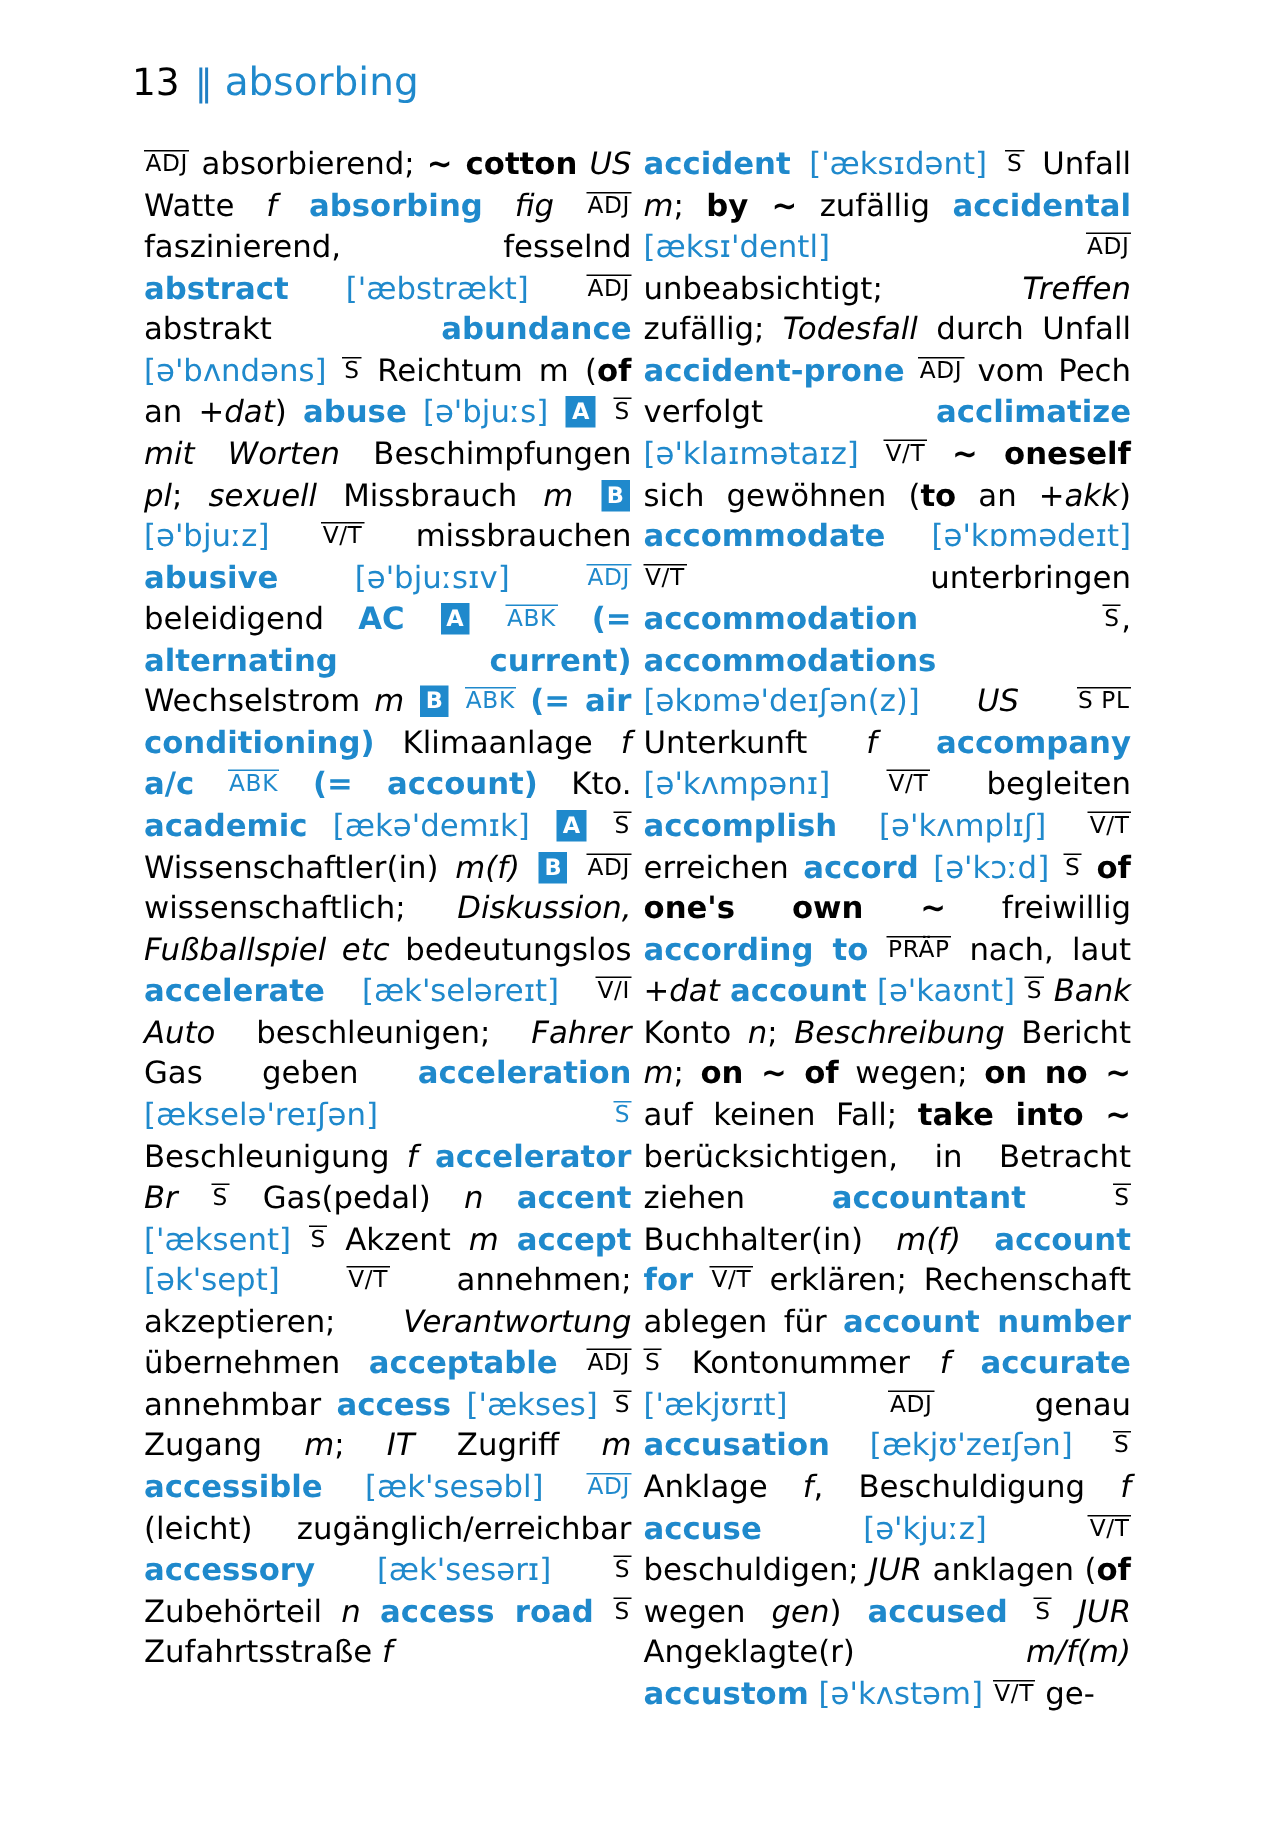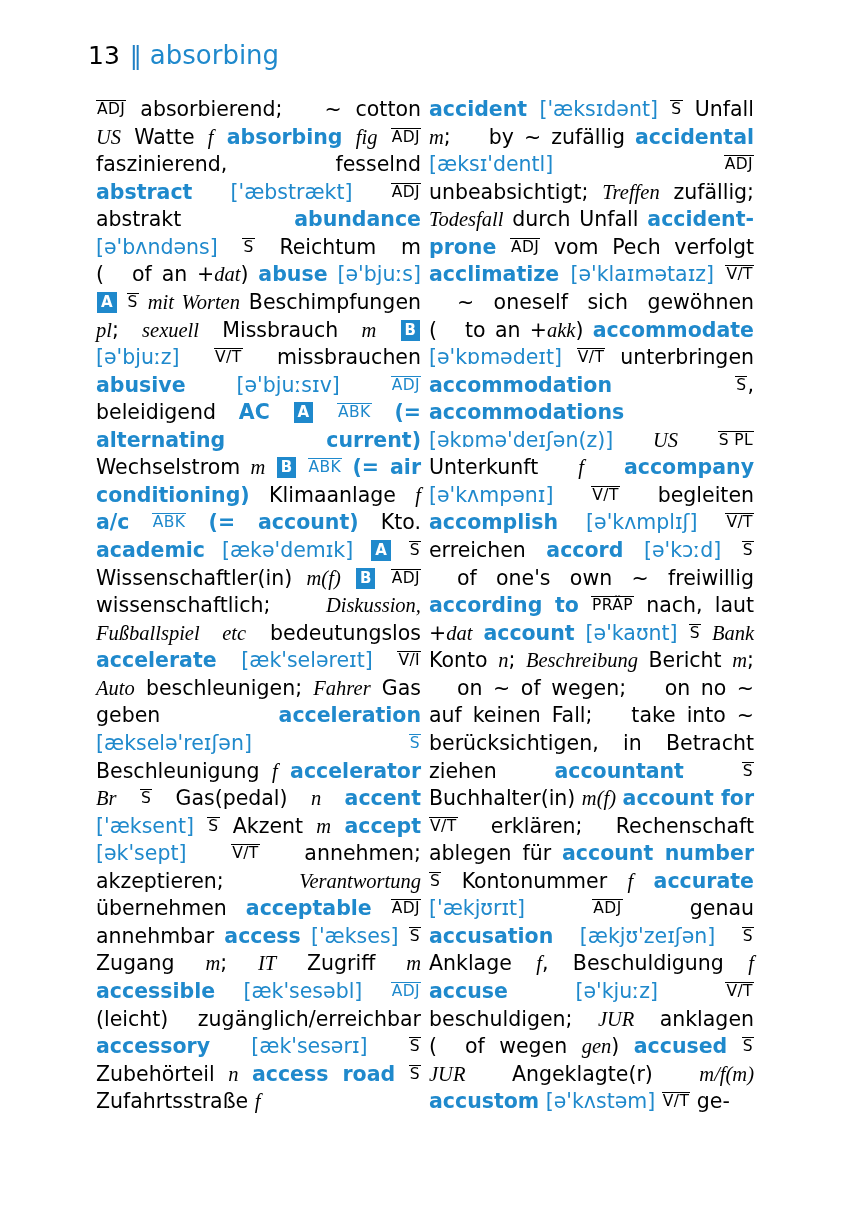--- a/index.html
+++ b/index.html
@@ -65,22 +65,22 @@
   }
   .col-left { left: 96px; }
   .col-right { left: 429px; }
 
   .entry { margin: 0; padding: 0; }
 
   
   .hw { color: #1f89cc; font-weight: 700; }
   .hw-run { color: #1f89cc; font-weight: 700; }
   .ipa { color: #1f89cc; font-weight: 400; }
-  .it { font-style: italic; font-family: Liberation Serif, serif; }
-  .bd { font-weight: 400; margin-left: 28px; }
+  .it { font-style: italic; }
+  .bd { font-weight: 700; }
 
   
   .tag {
     display: inline-block;
     border-top: 1.6px solid #000;
     line-height: 1.0;
     font-size: 15.5px;
     padding: 1px 1px 0 1px;
     vertical-align: 2px;
     letter-spacing: 0.4px;

